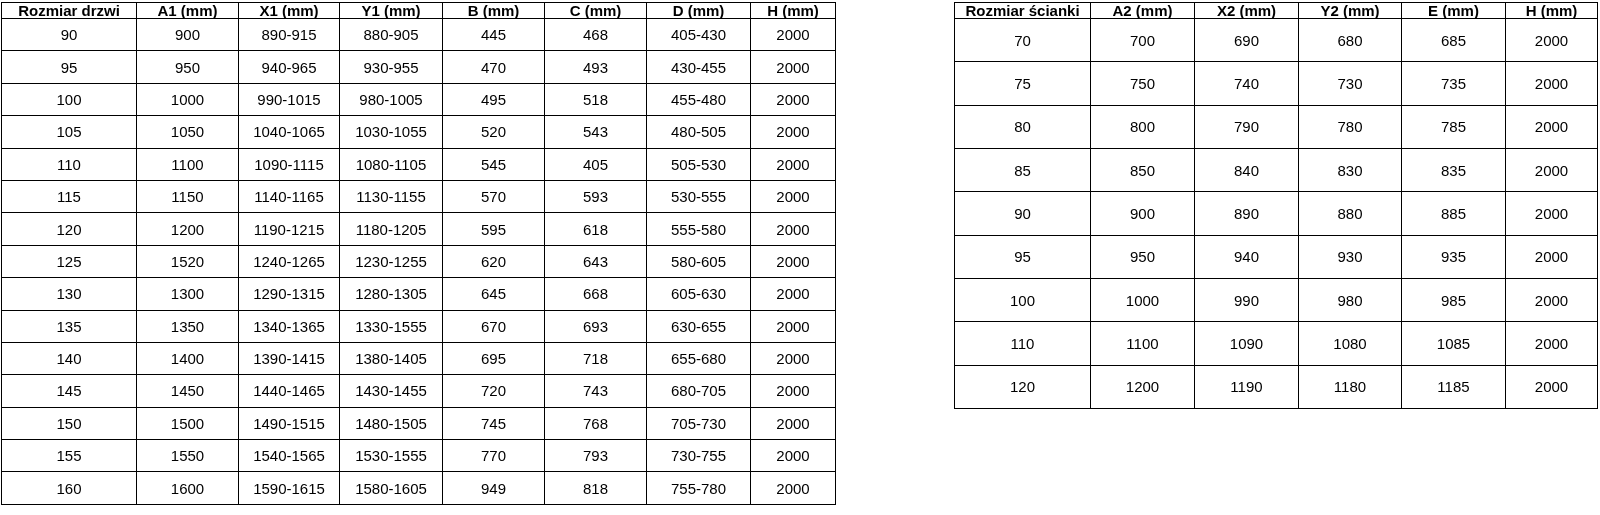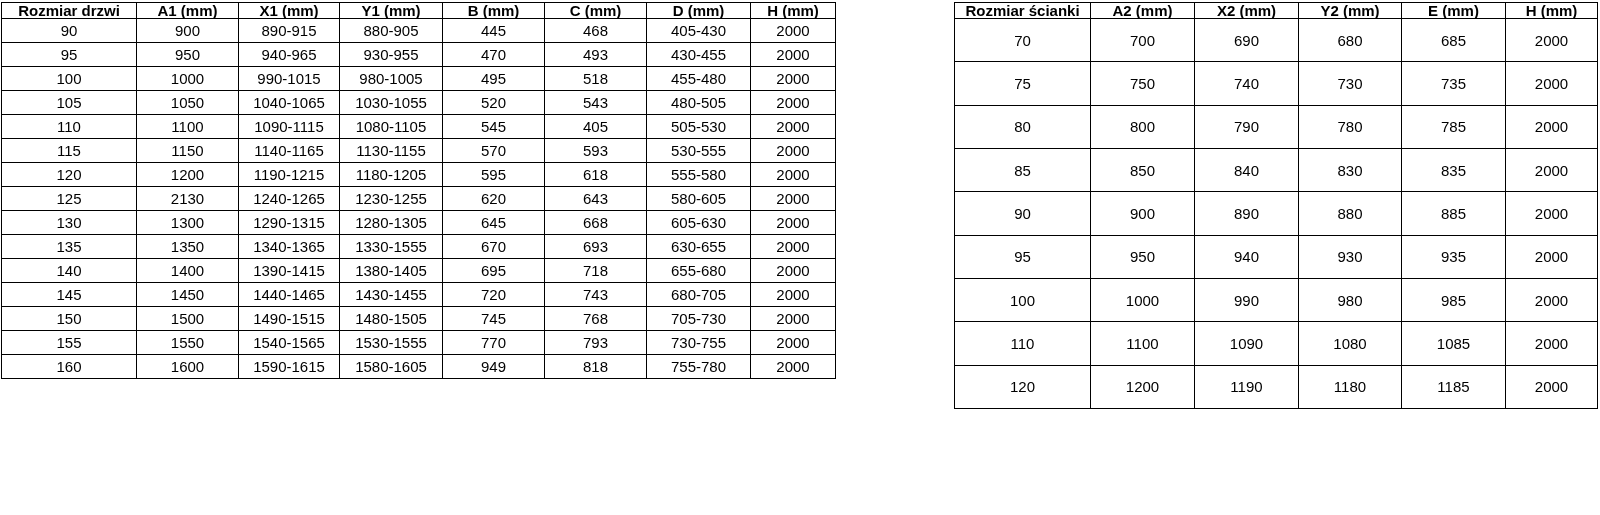--- a/index.html
+++ b/index.html
@@ -18,21 +18,21 @@
   table.size-table {
     position: absolute;
     border-collapse: collapse;
     table-layout: fixed;
     background: #ffffff;
   }
   #door-table {
     left: 1px;
     top: 2px;
     width: 834px;
-    height: 377px;
+    height: 503px;
   }
   #wall-table {
     left: 954px;
     top: 2px;
     width: 643px;
     height: 407px;
   }
   table.size-table th,
   table.size-table td {
     border: 1px solid #000000;
@@ -143,21 +143,21 @@
           <td>1200</td>
           <td>1190-1215</td>
           <td>1180-1205</td>
           <td>595</td>
           <td>618</td>
           <td>555-580</td>
           <td>2000</td>
         </tr>
         <tr>
           <td>125</td>
-          <td>2130</td>
+          <td>1520</td>
           <td>1240-1265</td>
           <td>1230-1255</td>
           <td>620</td>
           <td>643</td>
           <td>580-605</td>
           <td>2000</td>
         </tr>
         <tr>
           <td>130</td>
           <td>1300</td>

